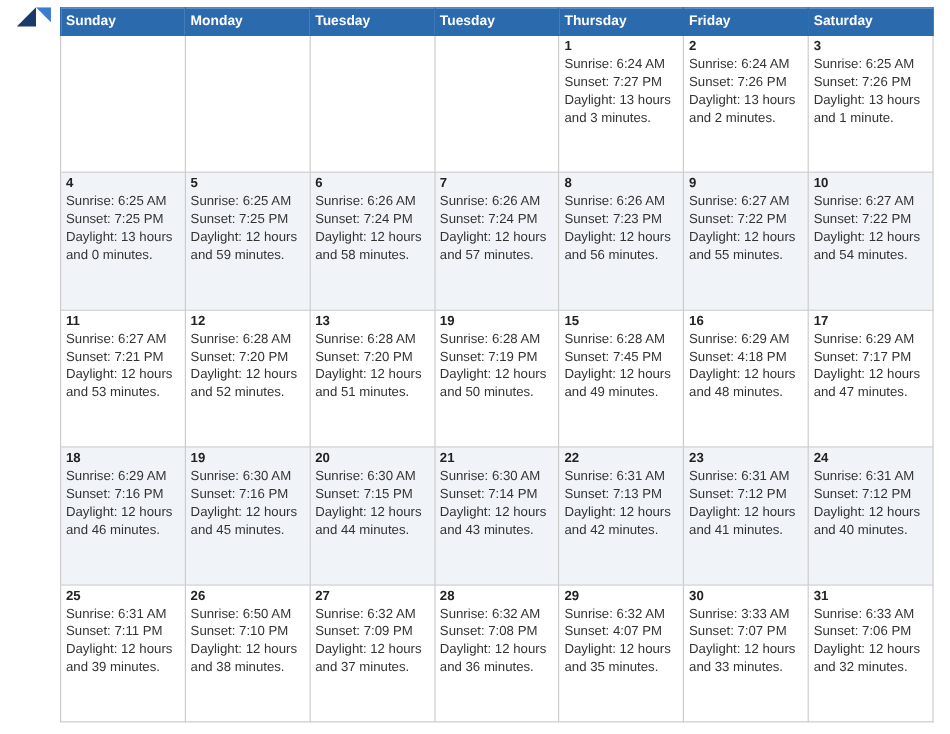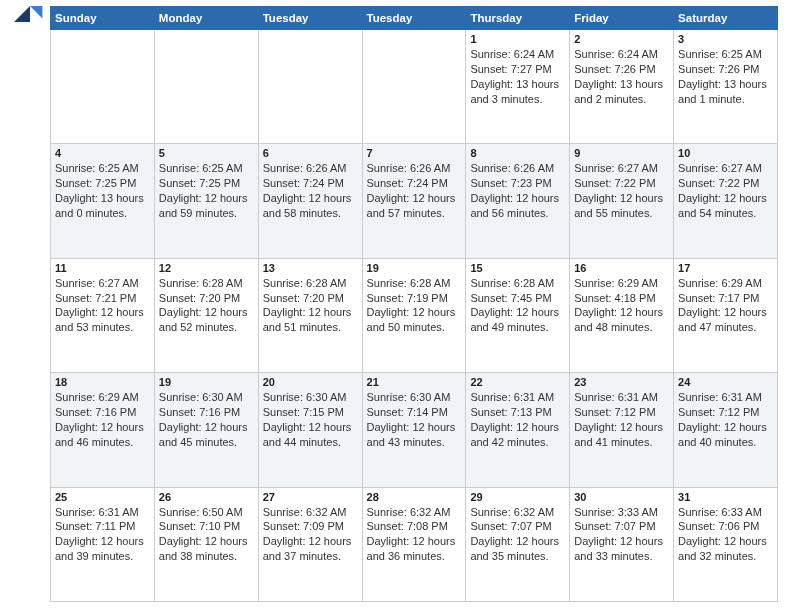--- a/index.html
+++ b/index.html
@@ -339,21 +339,21 @@
           <td>
             <span class="day-num">28</span>
             <div class="day-info">Sunrise: 6:32 AM
 Sunset: 7:08 PM
 Daylight: 12 hours
 and 36 minutes.</div>
           </td>
           <td>
             <span class="day-num">29</span>
             <div class="day-info">Sunrise: 6:32 AM
-Sunset: 7:07 PM
+Sunset: 4:07 PM
 Daylight: 12 hours
 and 35 minutes.</div>
           </td>
           <td>
             <span class="day-num">30</span>
             <div class="day-info">Sunrise: 3:33 AM
 Sunset: 7:07 PM
 Daylight: 12 hours
 and 33 minutes.</div>
           </td>

